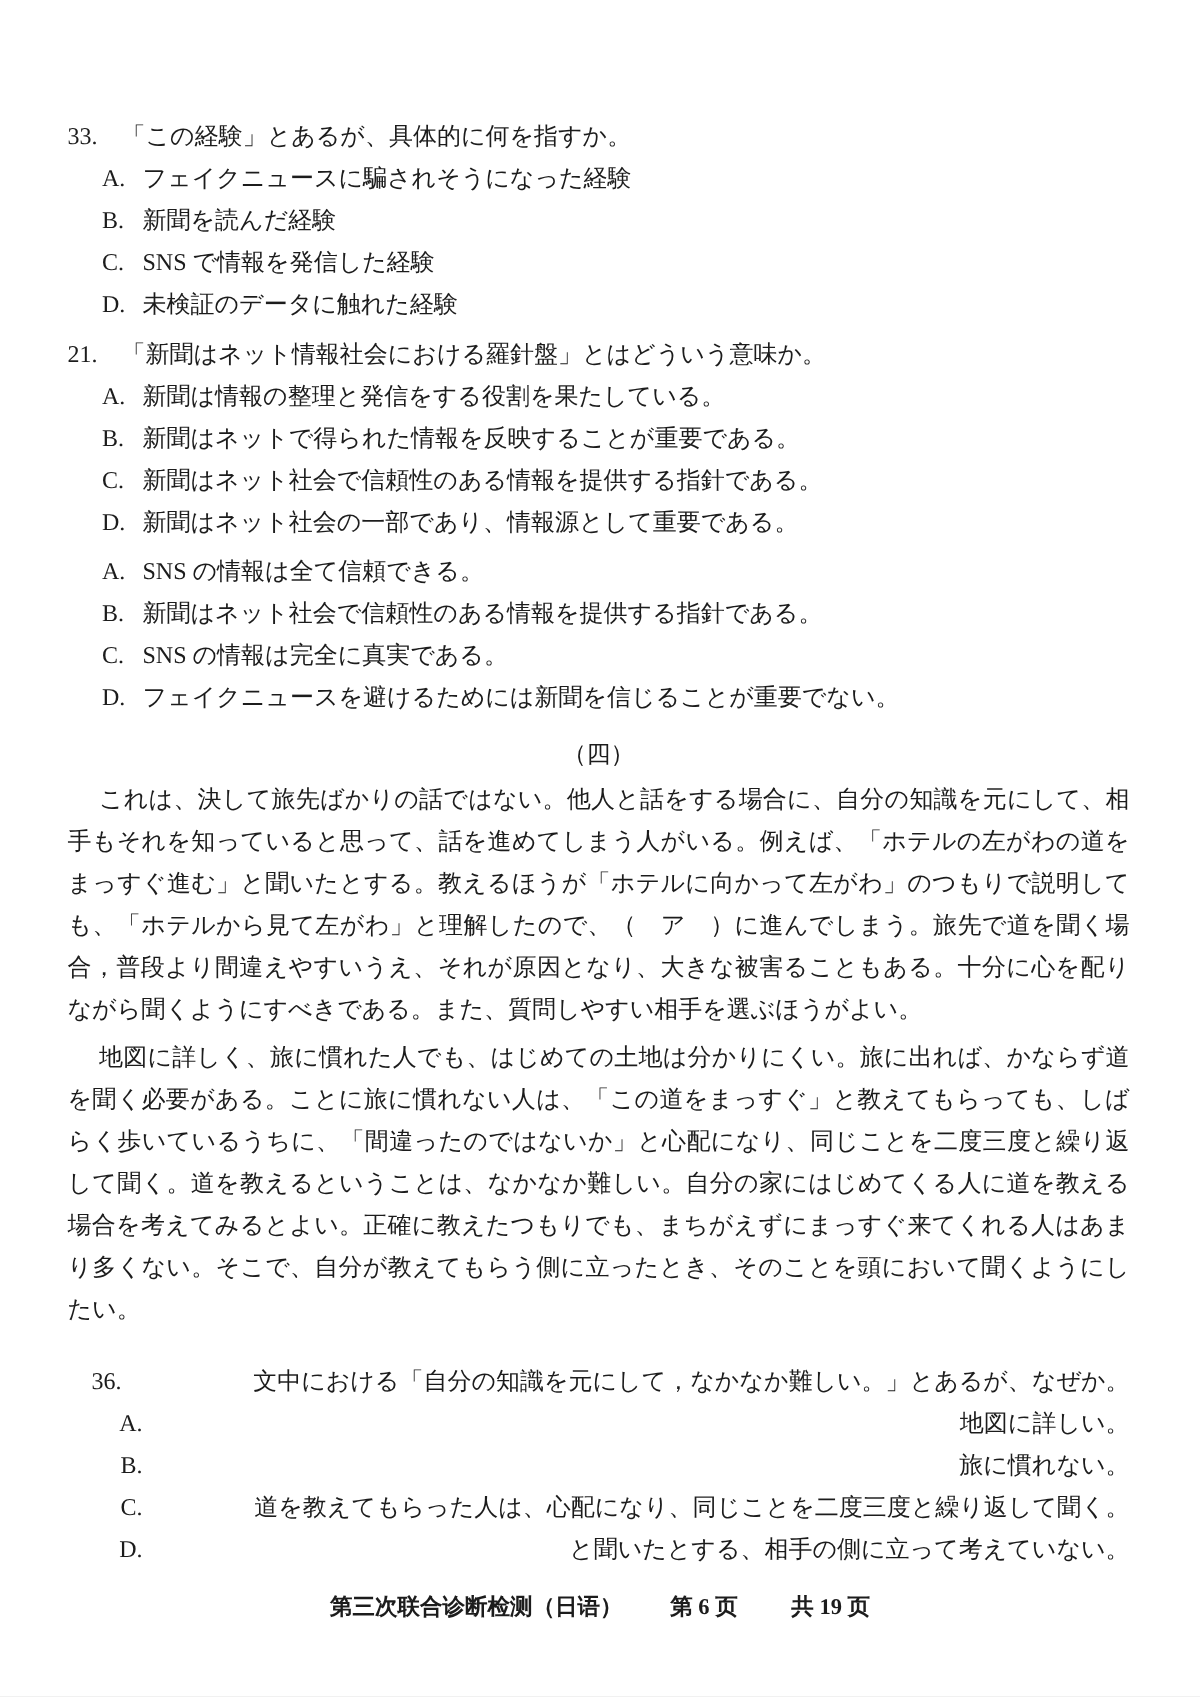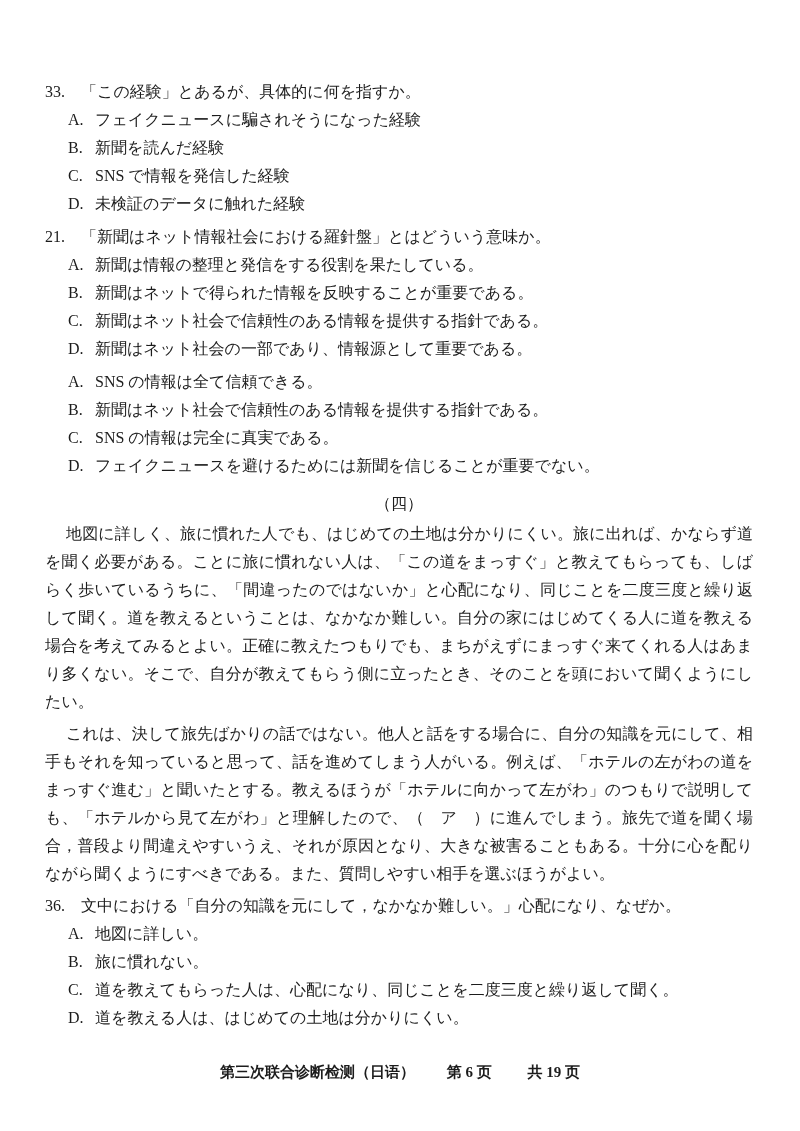--- a/index.html
+++ b/index.html
@@ -32,21 +32,21 @@
     line-height: 28px;
     margin: 10px 0 2px 0;
   }
   .passage p {
     margin: 0;
     line-height: 28px;
     text-align: justify;
     text-indent: 21px;
   }
   .passage p + p { margin-top: 4px; }
-  .q-after { margin-top: 4px; }
+  .q-after { margin-top: 20px; text-align: right; }
   .u {
     text-underline-offset: 4px;
     text-decoration-thickness: 1px;
   }
   .footer {
     position: absolute;
     left: 0;
     top: 1062px;
     width: 100%;
     text-align: center;
@@ -125,45 +125,45 @@
           <div class="option">
             <span class="olabel">D.</span>
             <span class="otext">フェイクニュースを避けるためには新聞を信じることが重要でない。</span>
           </div>
         </div>
       </section>
 
     <h3 class="section-heading">（四）</h3>
 
     <section id="passage" class="passage">
+        <p><span class="u">これ</span><span>は、決して旅先ばかりの話ではない。他人と話をする場合に、自分の知識を元にして、相手も</span><span class="u">それ</span><span>を知っていると思って、話を進めてしまう人がいる。例えば、「ホテルの左がわの道をまっすぐ進む」と聞いたとする。教えるほうが「ホテルに向かって左がわ」のつもりで説明しても、「ホテルから見て左がわ」と理解したので、（　ア　）に進んでしまう。旅先で道を聞く場合，普段より間違えやすいうえ、それが原因となり、大きな被害ることもある。十分に心を配りながら聞くようにすべきである。また、質問しやすい相手を選ぶほうがよい。</span></p>
         <p><span>地図に詳しく、旅に慣れた人でも、はじめての土地は分かりにくい。旅に出れば、かならず道を聞く必要がある。ことに旅に慣れない人は、「この道をまっすぐ」と教えてもらっても、しばらく歩いているうちに、「間違ったのではないか」と心配になり、同じことを二度三度と繰り返して聞く。</span><span class="u">道を教えるということは、なかなか難しい</span><span>。自分の家にはじめてくる人に道を教える場合を考えてみるとよい。正確に教えたつもりでも、まちがえずにまっすぐ来てくれる人はあまり多くない。そこで、自分が教えてもらう側に立ったとき、そのことを頭において聞くようにしたい。</span></p>
-        <p><span class="u">これ</span><span>は、決して旅先ばかりの話ではない。他人と話をする場合に、自分の知識を元にして、相手も</span><span class="u">それ</span><span>を知っていると思って、話を進めてしまう人がいる。例えば、「ホテルの左がわの道をまっすぐ進む」と聞いたとする。教えるほうが「ホテルに向かって左がわ」のつもりで説明しても、「ホテルから見て左がわ」と理解したので、（　ア　）に進んでしまう。旅先で道を聞く場合，普段より間違えやすいうえ、それが原因となり、大きな被害ることもある。十分に心を配りながら聞くようにすべきである。また、質問しやすい相手を選ぶほうがよい。</span></p>
       </section>
 
     <section id="questions-bottom" class="q-after">
         <div class="question">
           <div class="stem">
             <span class="qnum">36.</span>
-            <span class="stem-text"><span>文中における「</span><span class="u">自分の知識を元にして，なかなか難しい。</span><span>」心配になり、なぜか。</span></span>
+            <span class="stem-text"><span>文中における「</span><span class="u">自分の知識を元にして，なかなか難しい。</span><span>」とあるが、なぜか。</span></span>
           </div>
           <div class="option">
             <span class="olabel">A.</span>
             <span class="otext">地図に詳しい。</span>
           </div>
           <div class="option">
             <span class="olabel">B.</span>
             <span class="otext">旅に慣れない。</span>
           </div>
           <div class="option">
             <span class="olabel">C.</span>
             <span class="otext">道を教えてもらった人は、心配になり、同じことを二度三度と繰り返して聞く。</span>
           </div>
           <div class="option">
             <span class="olabel">D.</span>
-            <span class="otext">道を教える人は、はじめての土地は分かりにくい。</span>
+            <span class="otext">と聞いたとする、相手の側に立って考えていない。</span>
           </div>
         </div>
       </section>
 
   </div>
 
   <footer class="footer">
     <span>第三次联合诊断检测（日语）</span>
     <span class="gap-lg">第 6 页</span>
     <span class="gap-sm">共 19 页</span>

